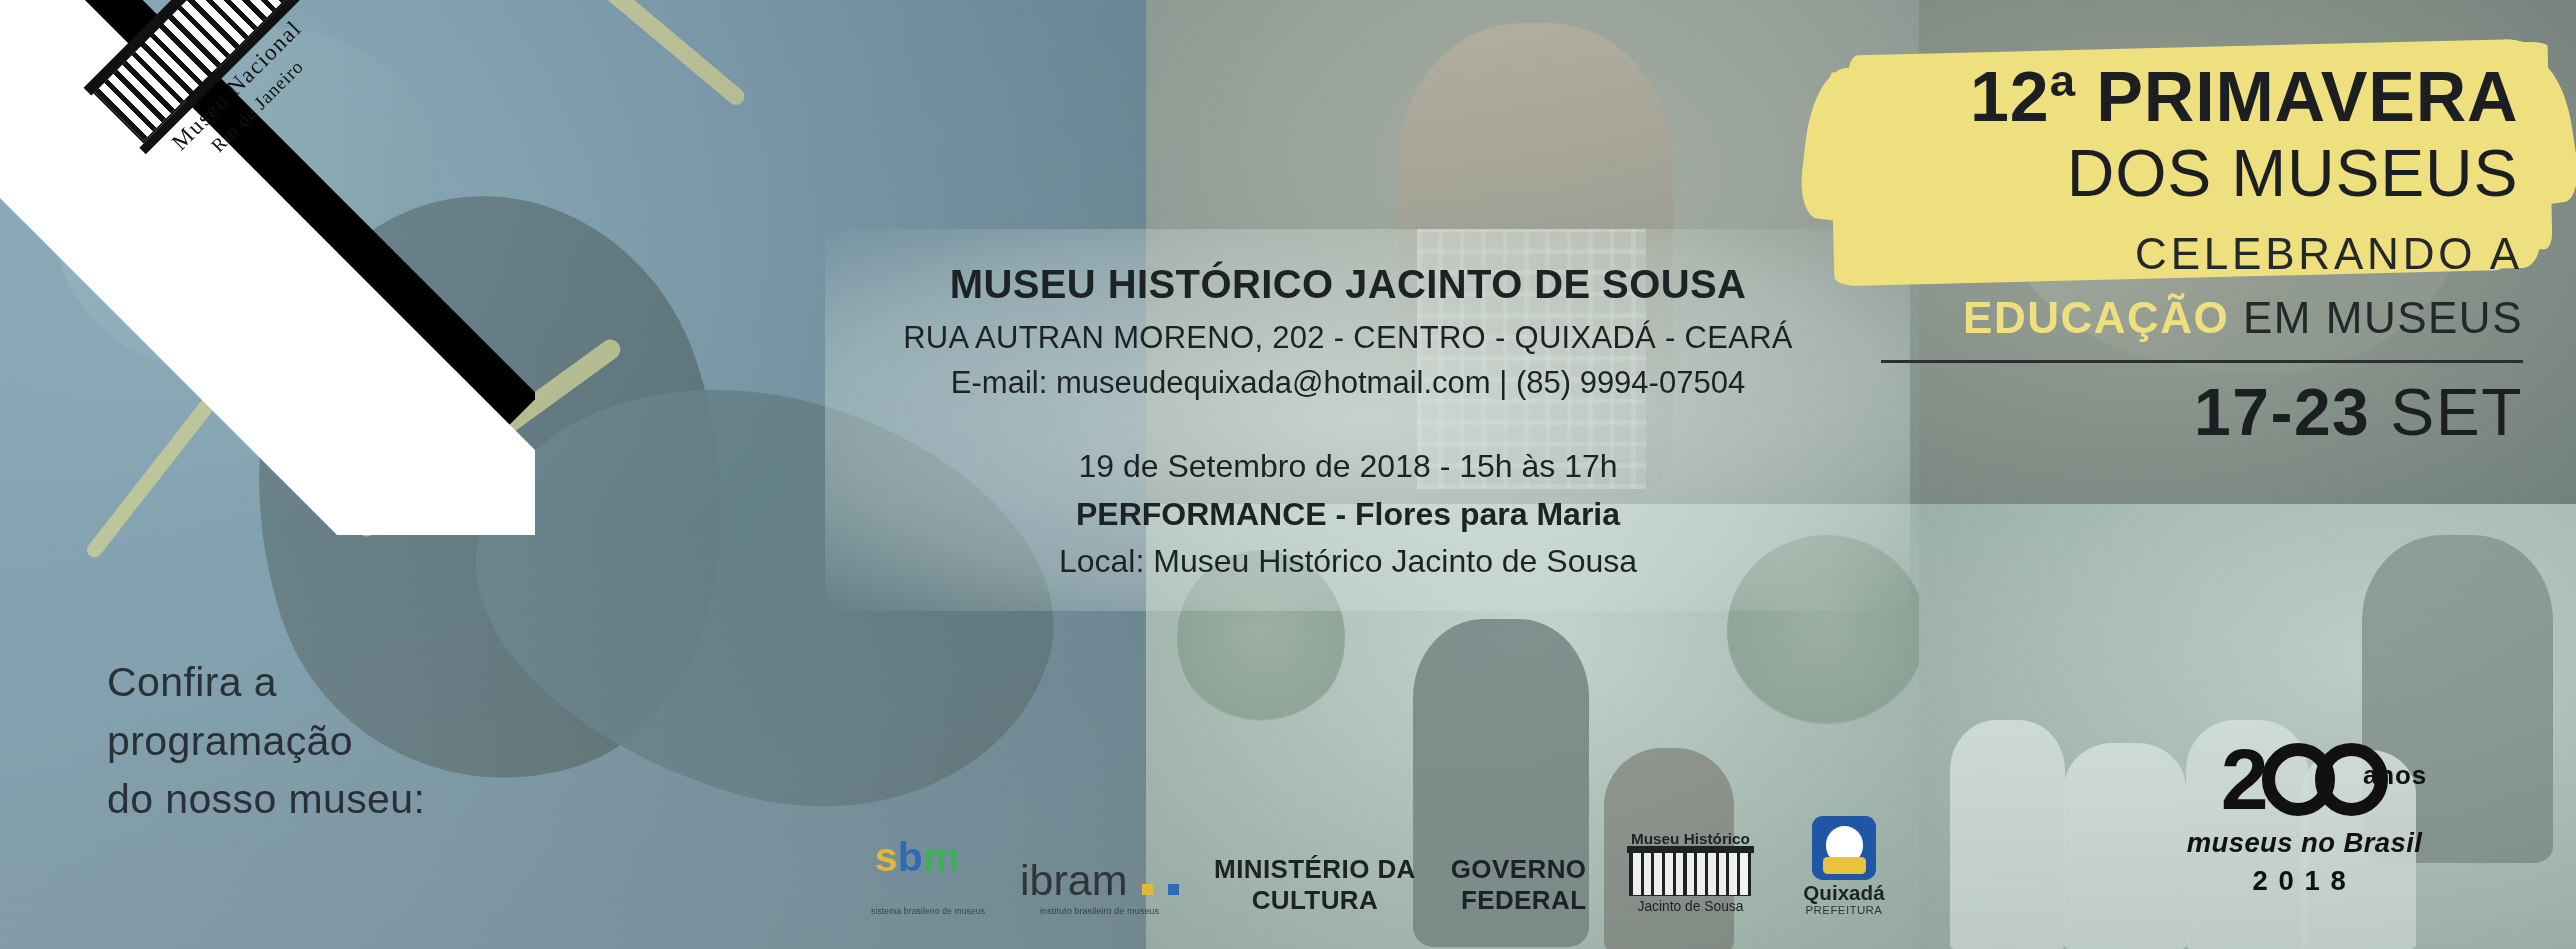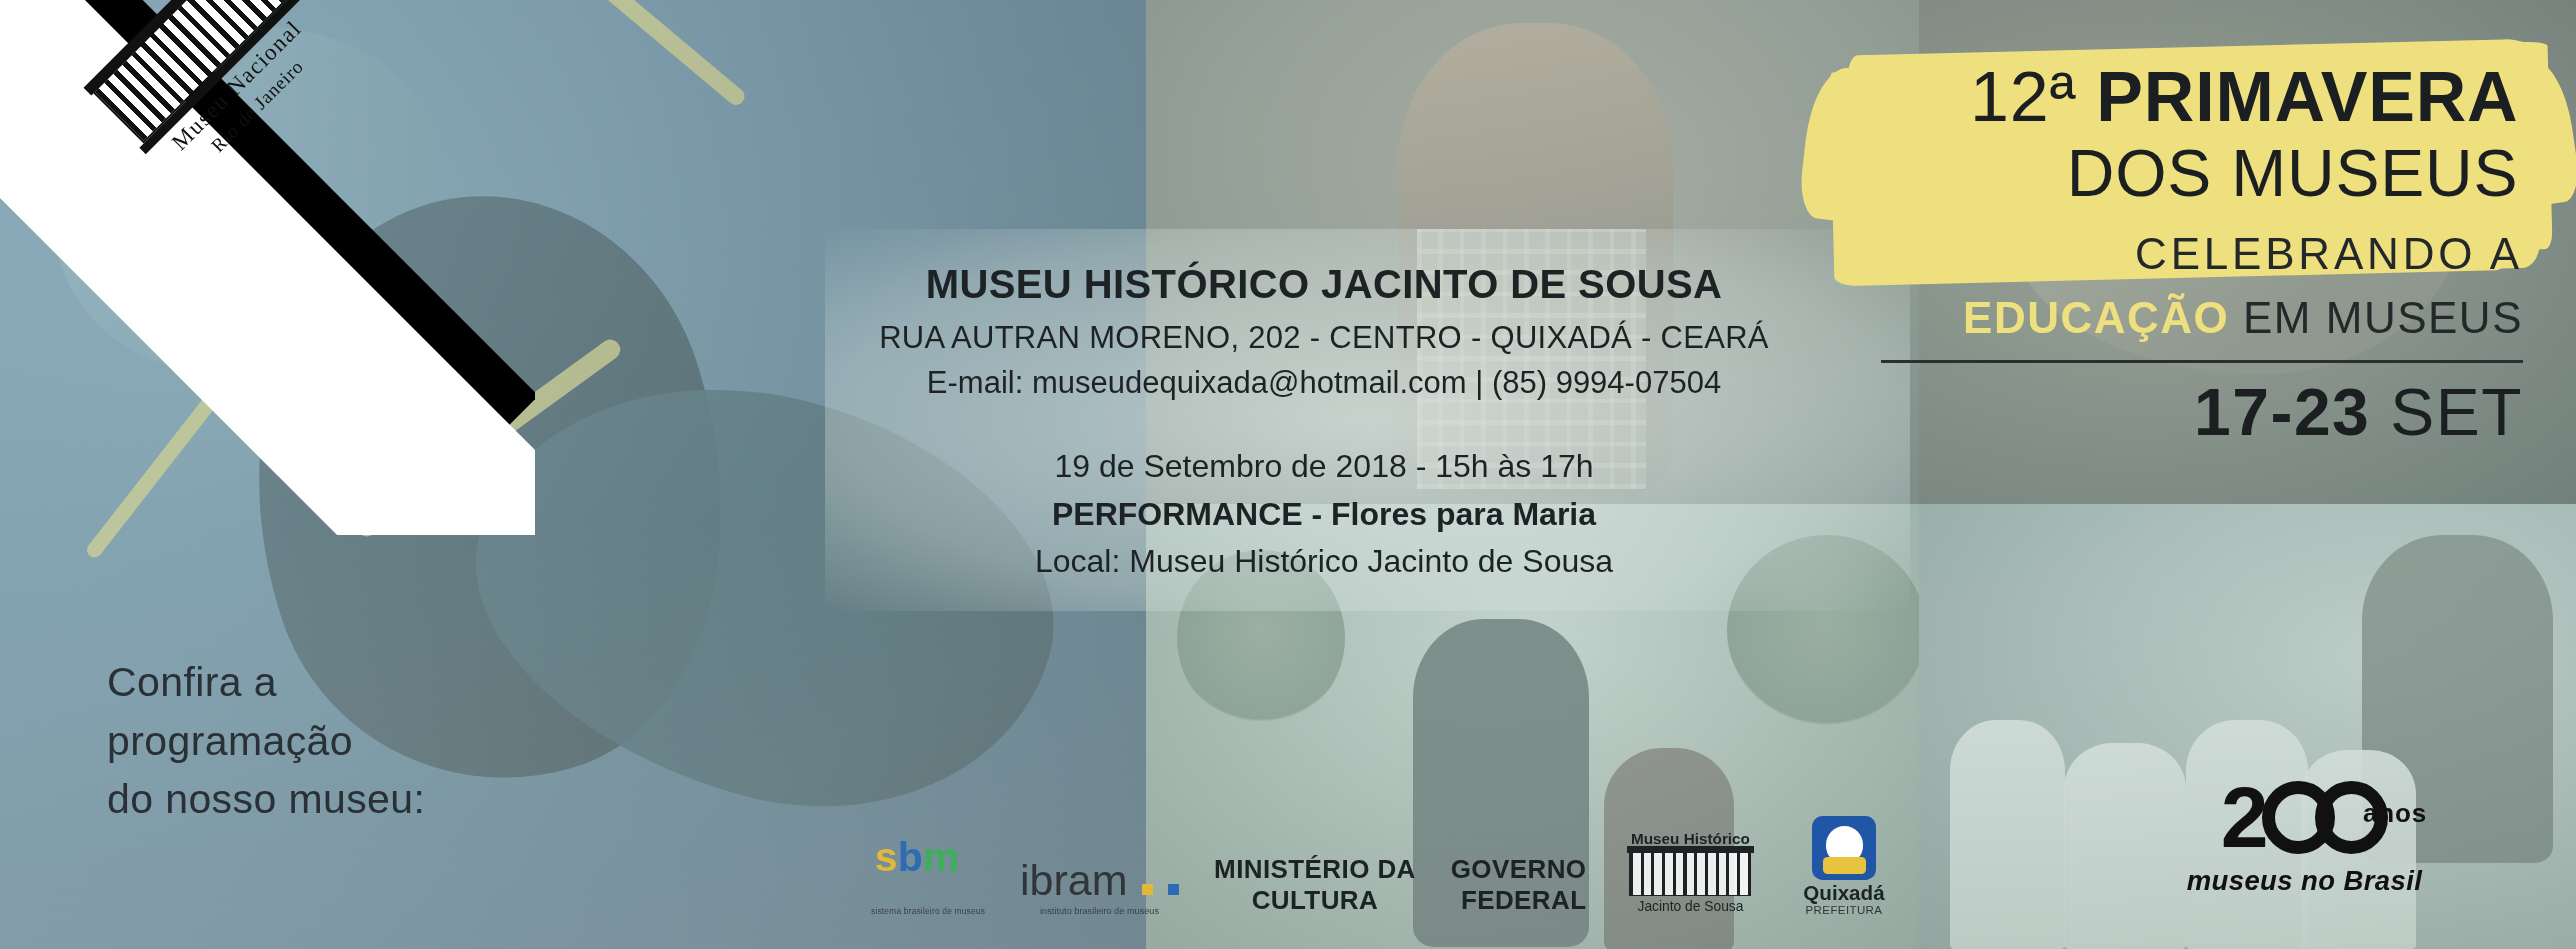--- a/index.html
+++ b/index.html
@@ -259,21 +259,21 @@
     font-family: "Liberation Serif", serif;
     font-size: 19px;
     letter-spacing: 0.8px;
     text-align: center;
     width: 214px;
   }
 
   
   .center-text {
     position: absolute;
-    left: 812px; top: 260px;
+    left: 836px; top: 260px;
     width: 1024px;
     text-align: center;
     color: #1d2224;
     font-family: "Liberation Sans", sans-serif;
   }
   .ct-museum {
     font-size: 40px;
     font-weight: bold;
     letter-spacing: 0.4px;
     line-height: 1.22;
@@ -352,21 +352,21 @@
     transform: rotate(-7deg);
   }
   .pm-line1 {
     position: relative;
     font-size: 70px;
     font-weight: bold;
     letter-spacing: 0.8px;
     line-height: 1.05;
     padding-right: 4.6px;
   }
-  .pm-12 { font-weight: 400; text-align: center; }
+  .pm-12 { font-weight: 700; text-align: center; }
   .pm-line2 {
     position: relative;
     font-size: 66px;
     font-weight: 400;
     letter-spacing: 0.8px;
     line-height: 1.08;
     margin-top: 3.1px;
     padding-right: 4.6px;
   }
   .pm-line3 {
@@ -604,20 +604,21 @@
   </div>
 
   <div class="anos200">
     <div class="a2-row">
       <span>2</span>
       <span class="a2-ring"></span>
       <span class="a2-ring second"></span>
       <span class="a2-anos">anos</span>
     </div>
     <div class="a2-sub">museus no Brasil</div>
+    <div class="a2-year">2018</div>
   </div>
 
   <div class="logos">
 
     <div class="logo-block">
       <div class="sbm">
         <div class="sbm-mark">
           <span class="sbm-dot1">s</span><span>b</span><span class="sbm-dot2">m</span>
         </div>
       </div>

